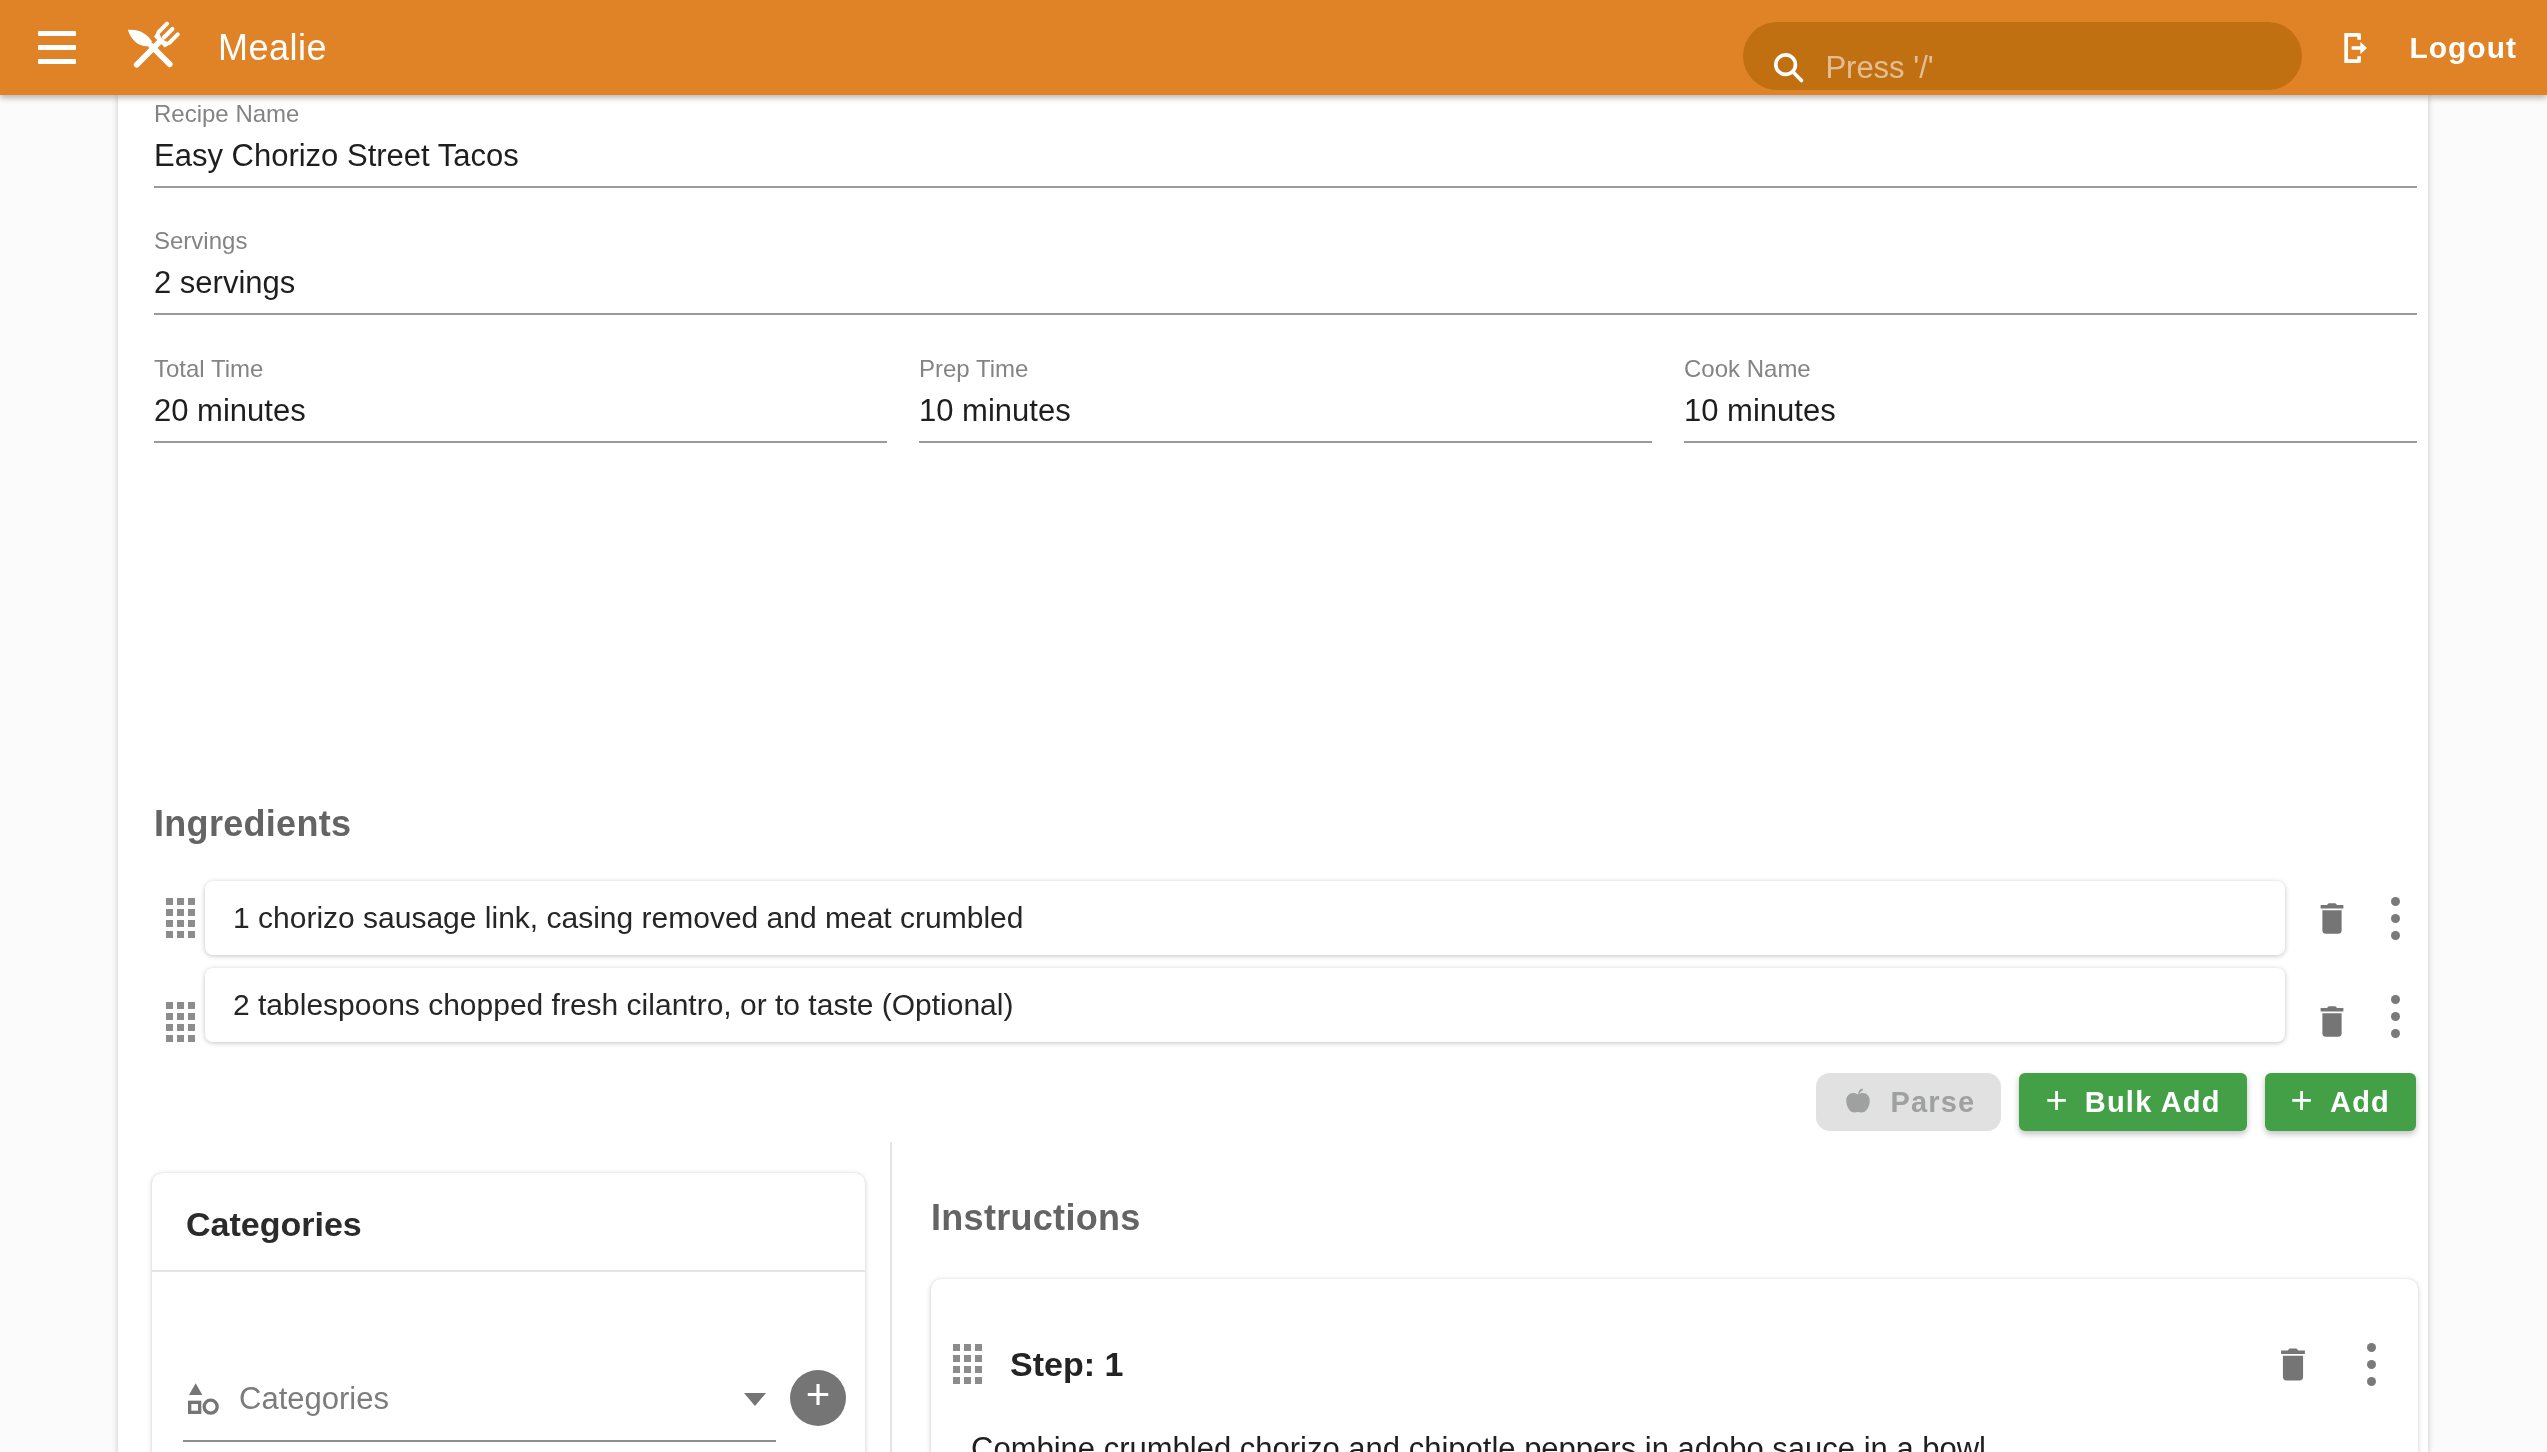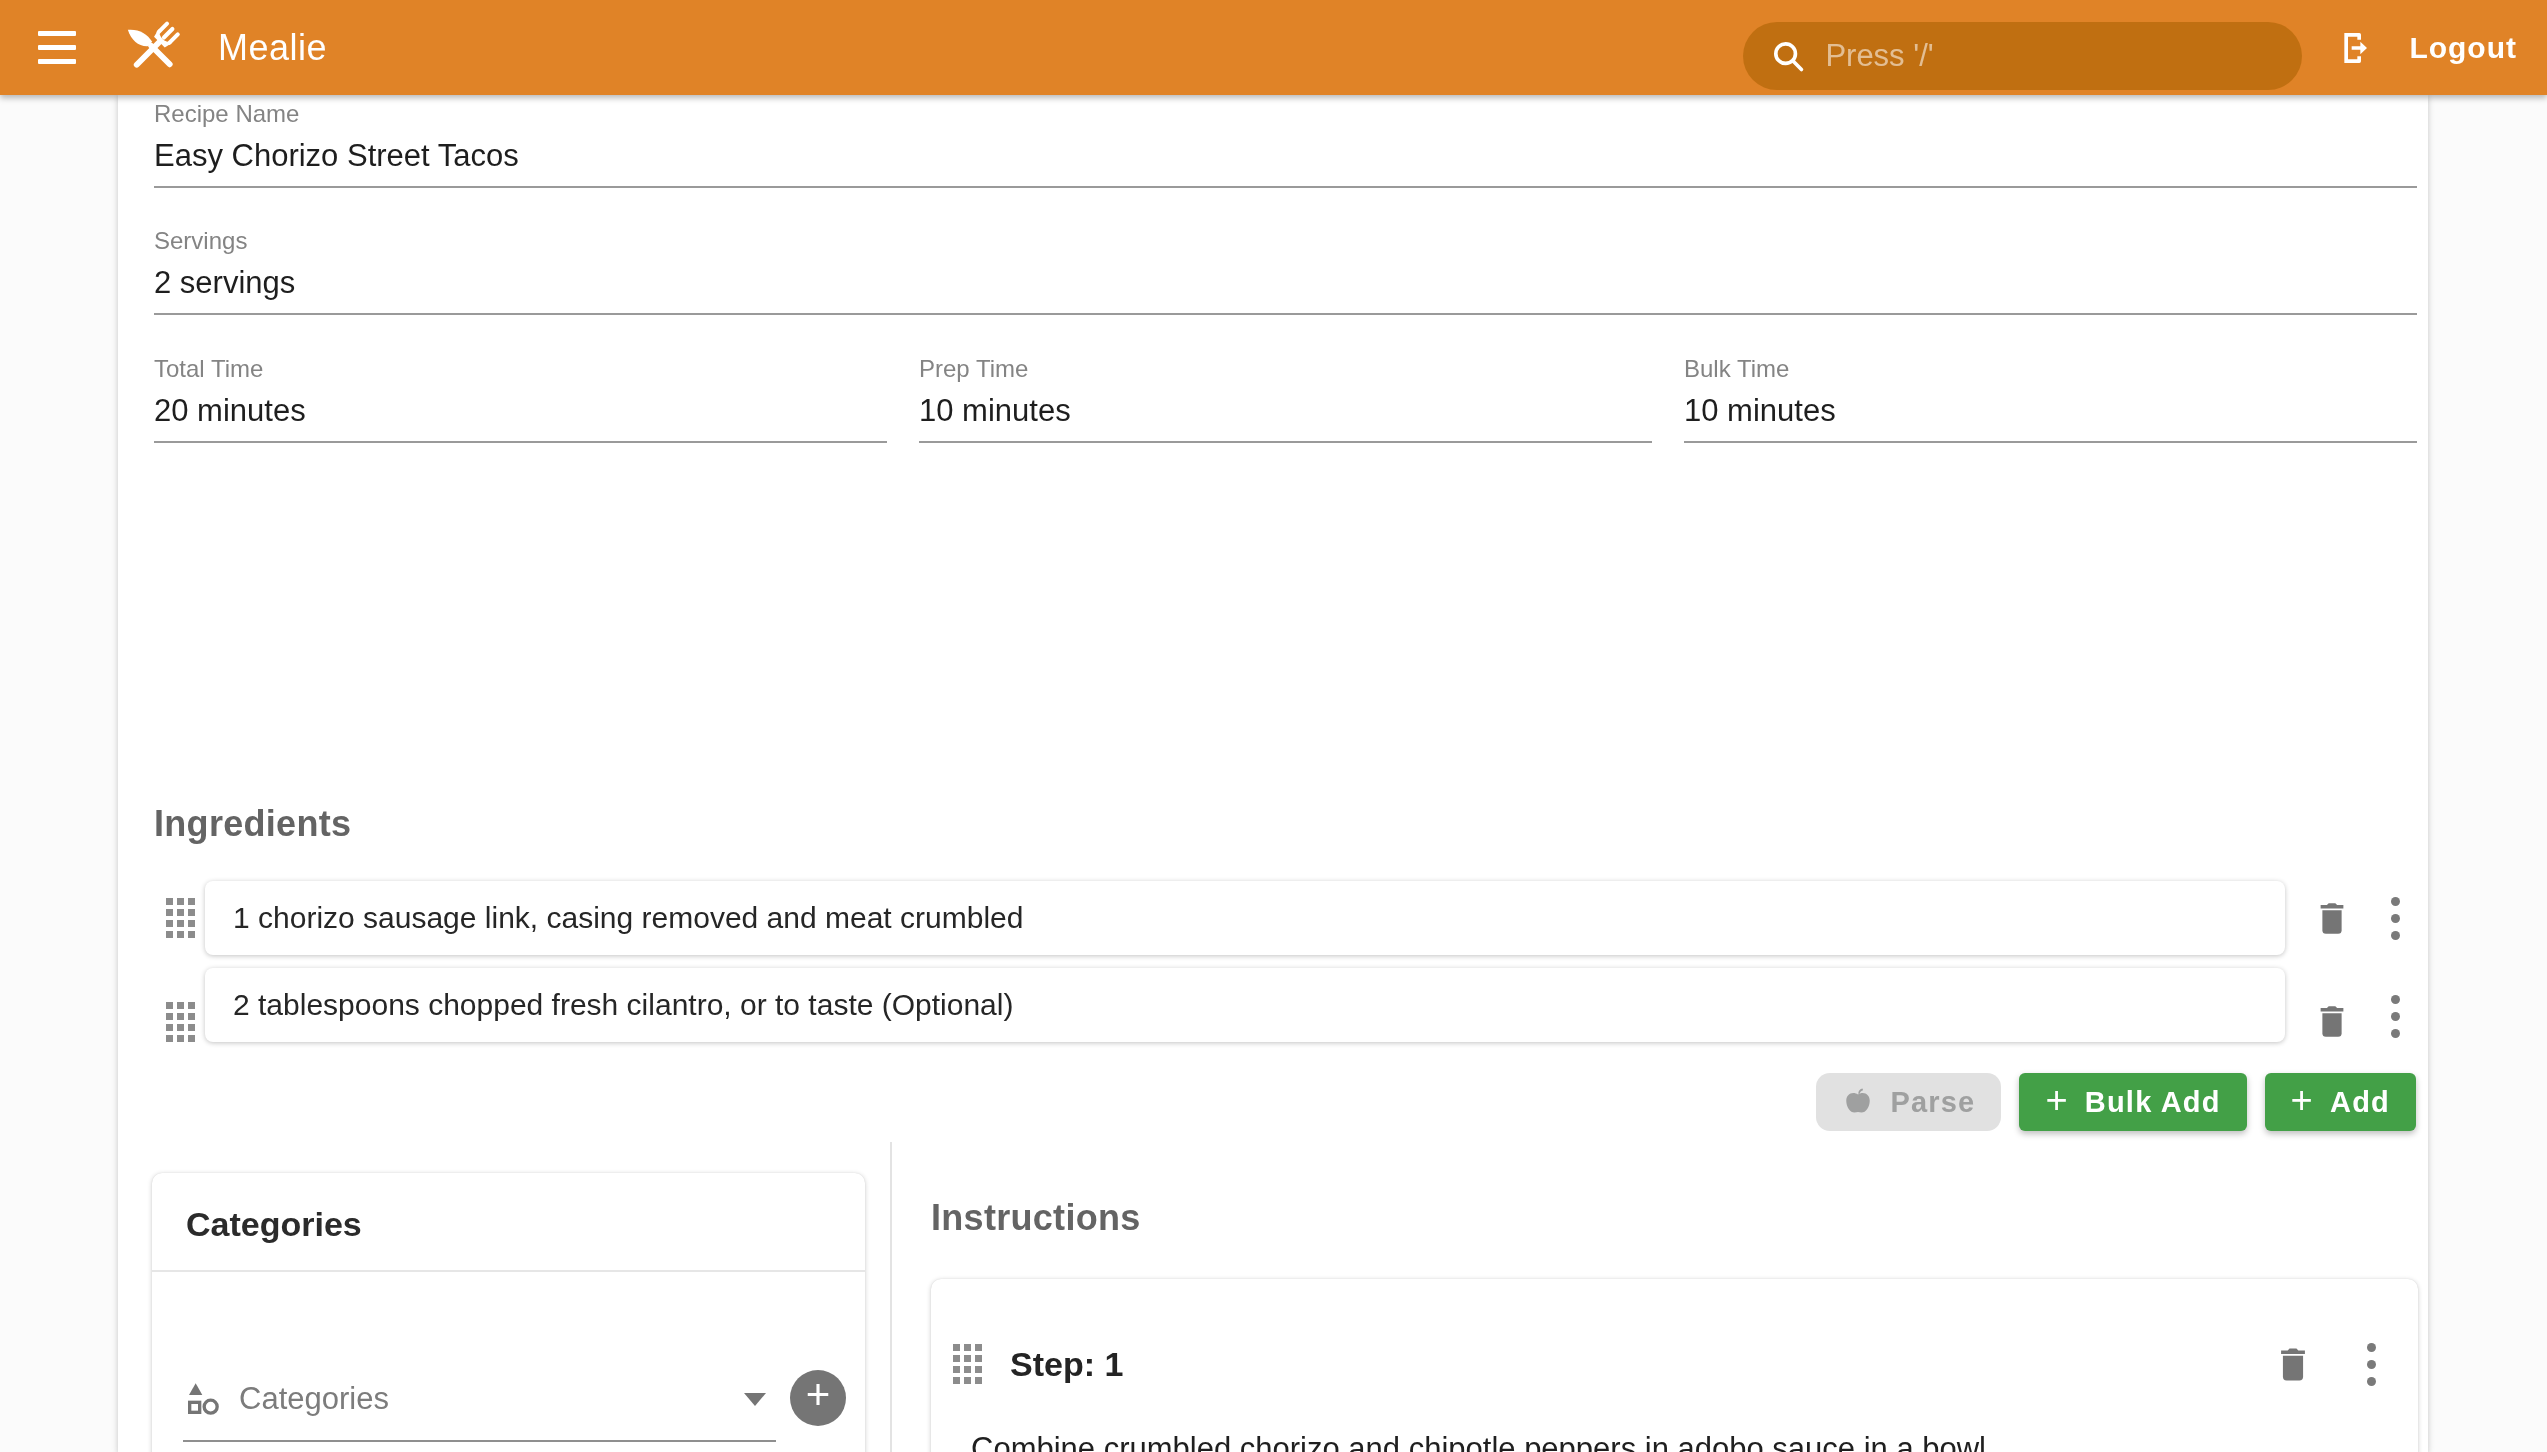--- a/index.html
+++ b/index.html
@@ -10,21 +10,21 @@
   
   .appbar { position:absolute; left:0; top:0; width:2547px; height:95px; background:#E08327;
             display:flex; align-items:center; box-shadow:0 3px 6px rgba(0,0,0,.28); z-index:5; }
   .hamburger { margin-left:38px; width:64px; height:64px; display:flex; flex-direction:column;
                justify-content:center; gap:9px; cursor:pointer; }
   .hamburger span { display:block; width:38px; height:5px; background:#fff; border-radius:1px; }
   .logo { margin-left:16px; width:70px; height:70px; }
   .app-title { color:#fff; font-size:36px; font-weight:500; margin-left:30px; letter-spacing:0.5px; }
   .appbar-spacer { flex:1; }
   .search-pill { position:relative; width:559px; height:68px; border-radius:34px; background:#C06F11;
-                 display:flex; align-items:center; padding:16px 26px;margin-top:16px; }
+                 display:flex; align-items:flex-end; padding:4px 26px;margin-top:16px; }
   .search-pill svg { flex:0 0 auto; }
   .search-pill input { flex:1; margin-left:18px; background:transparent; border:none; outline:none;
                        color:#fff; font-size:31px; font-family:inherit; }
   .search-pill input::placeholder { color:rgba(255,255,255,.55); }
   .logout { display:flex; align-items:center; gap:33px; margin:0 30px 0 34px; cursor:pointer; }
   .logout-label { color:#fff; font-size:30px; font-weight:bold; letter-spacing:1px; }
 
   
   .main-card { position:absolute; left:118px; top:95px; width:2310px; height:1358px; background:#fff;
                box-shadow:0 1px 6px rgba(0,0,0,.22); overflow:hidden; }
@@ -155,21 +155,21 @@
     <div class="sec" id="f-times">
       <div class="time-col">
         <div class="f-label">Total Time</div>
         <input class="f-input" value="20 minutes" style="">
       </div>
       <div class="time-col">
         <div class="f-label">Prep Time</div>
         <input class="f-input" value="10 minutes" style="">
       </div>
       <div class="time-col">
-        <div class="f-label">Bulk Time</div>
+        <div class="f-label">Cook Name</div>
         <input class="f-input" value="10 minutes" style="">
       </div>
     </div>
 
 
     <div class="sec section-heading" id="ingredients-heading">Ingredients</div>
 
     <div class="ing-row" id="ing-row-0">
       <div class="drag-handle">
         <i></i>

